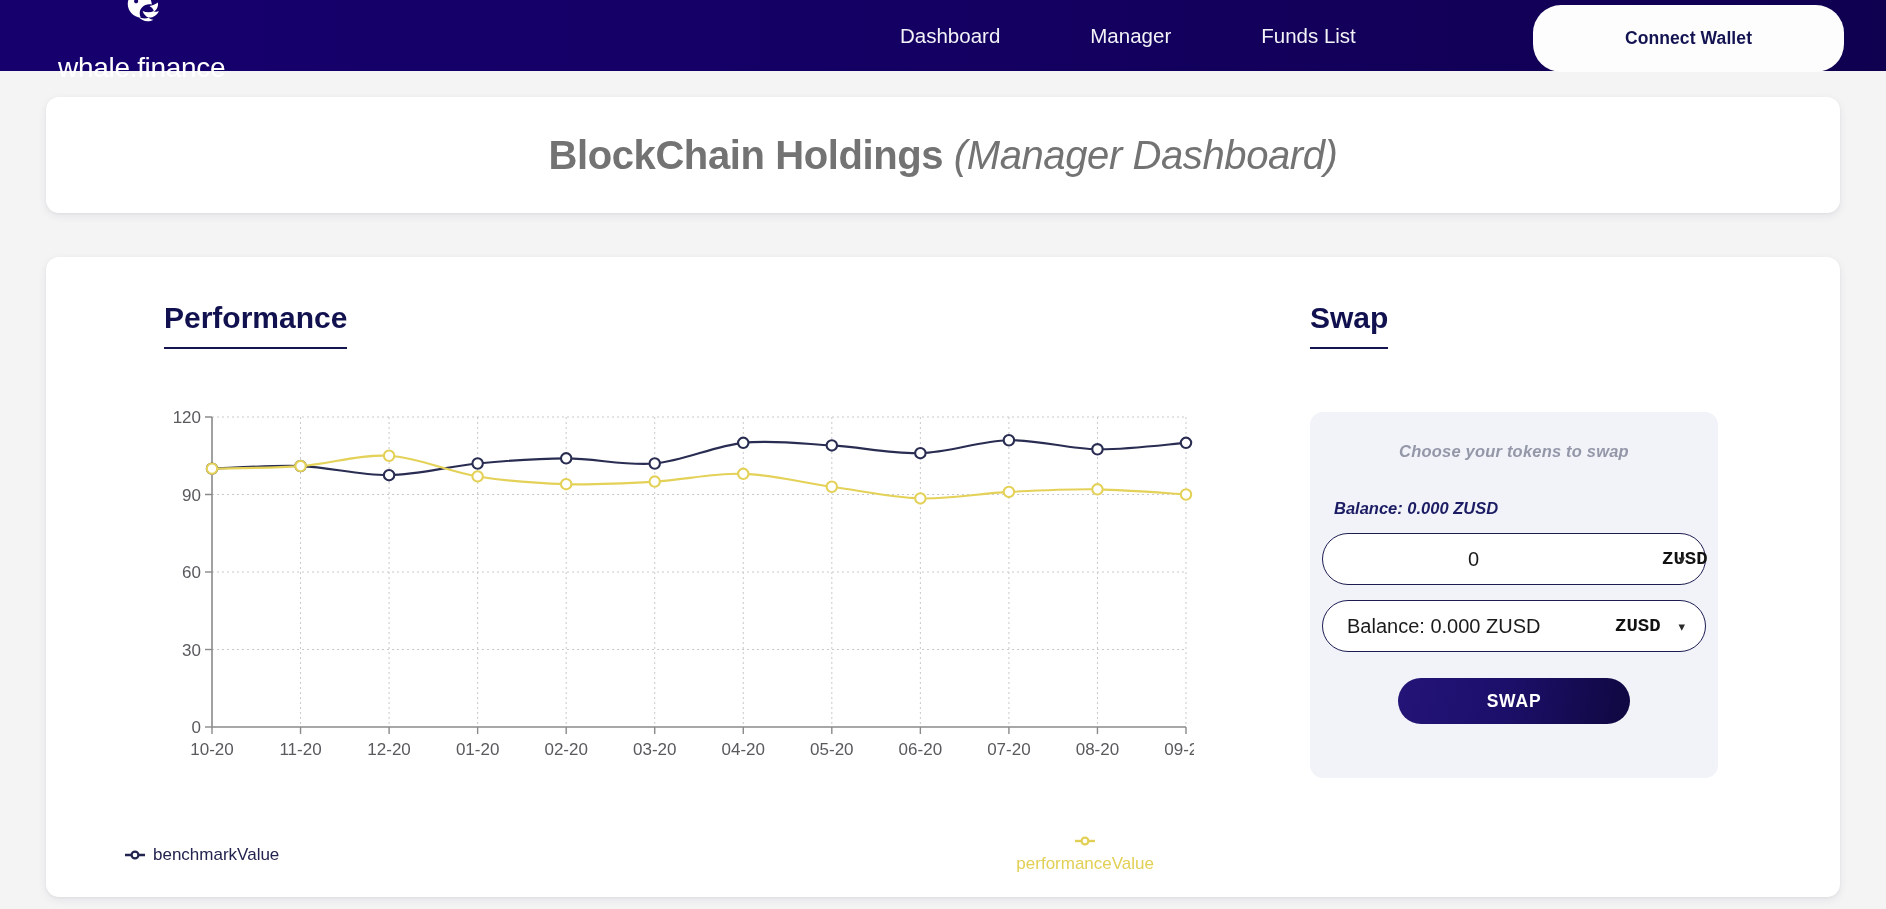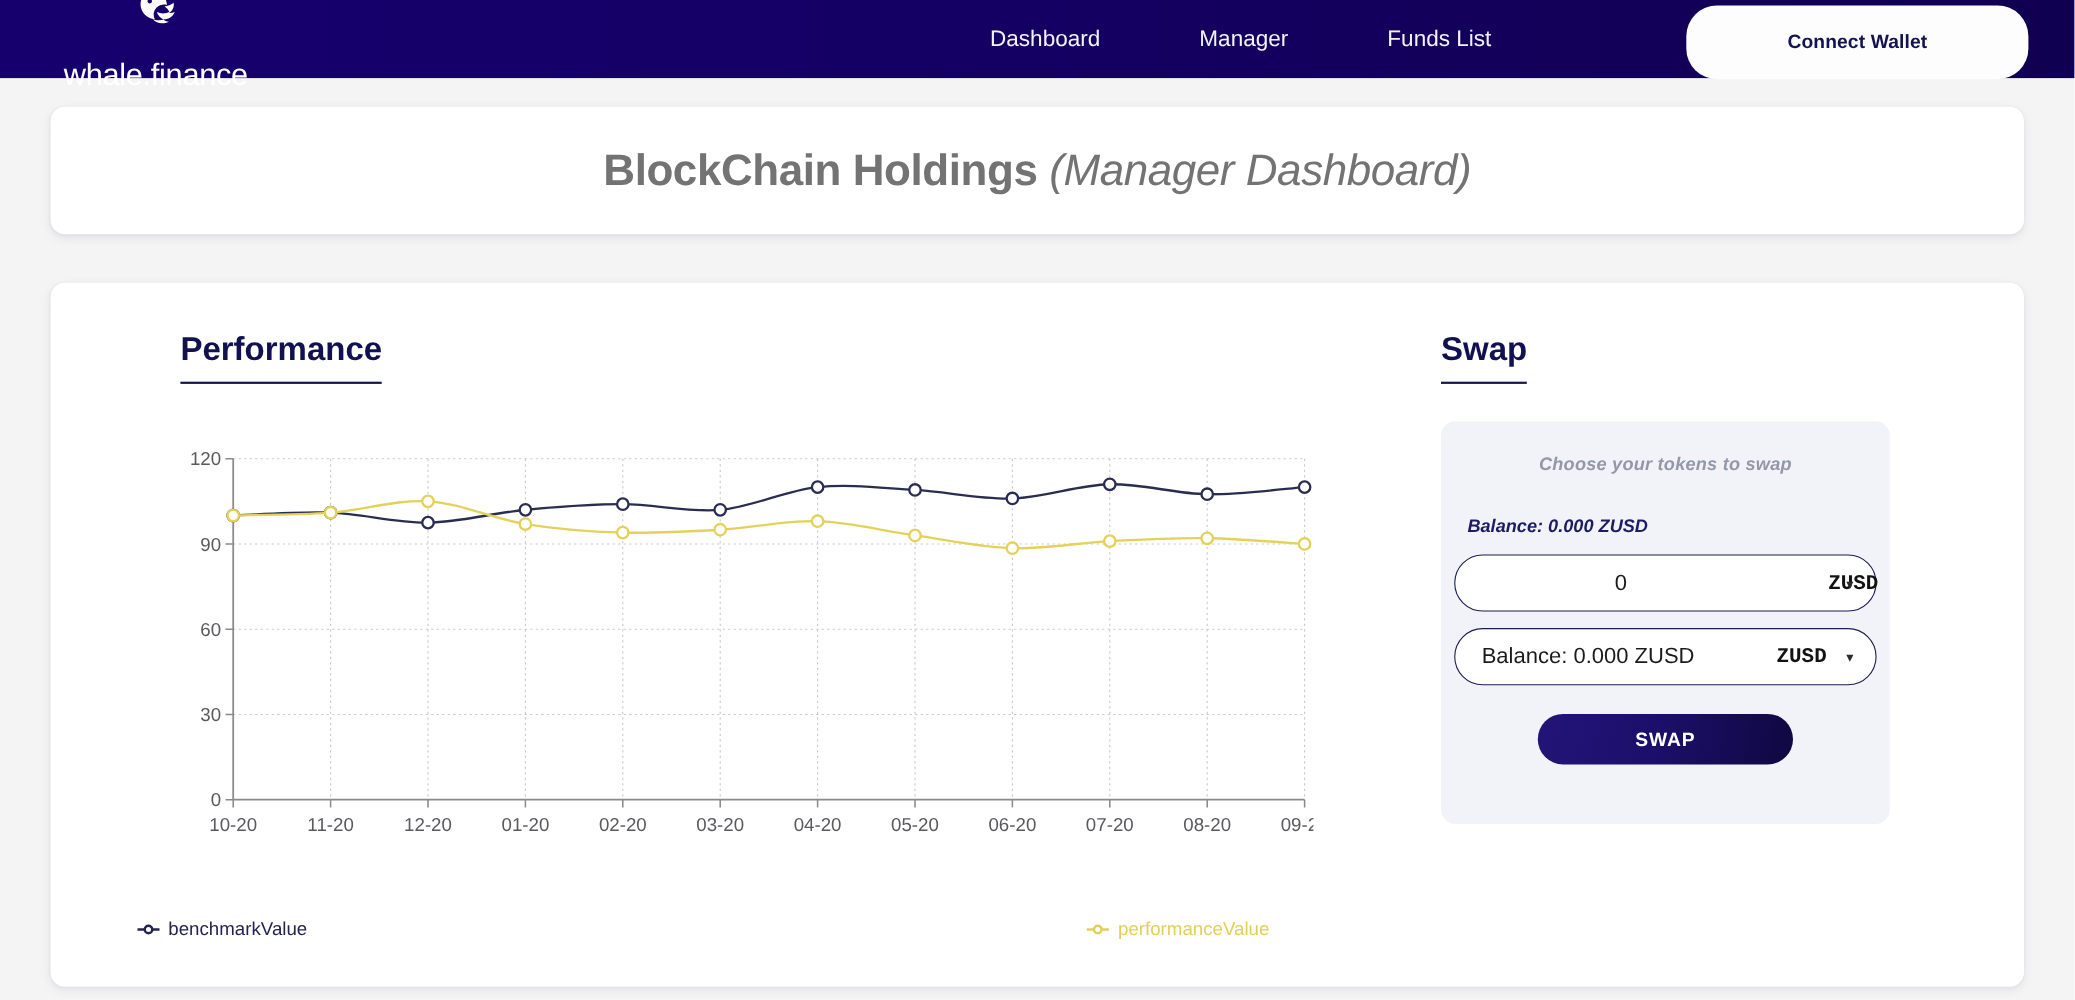--- a/index.html
+++ b/index.html
@@ -119,30 +119,30 @@
   .chart-legend {
     margin-top: 6px;
     display: flex;
     justify-content: space-between;
     gap: 26px;
     width: 1030px;
     margin-left: -40px;
   }
   .legend-item { display: flex; align-items: center; gap: 7px; font-size: 17px; }
   .legend-item.bench { color: #23234f; }
-  .legend-item.perf  { color: #e2cf55; }
+  .legend-item.perf  { color: #e2cf55; flex-direction: column; }
   .legend-mark { display: block; }
 
   
   .swap-col {
     flex: 1;
     padding-left: 24px;
   }
   .swap-card {
-    margin-top: 34px;
+    margin-top: 63px;
     width: 408px;
     height: 366px;
     background: #f1f3f9;
     border-radius: 13px;
     padding: 30px 12px 0 12px;
   }
   .swap-hint {
     text-align: center;
     color: #9497a8;
     font-style: italic;

